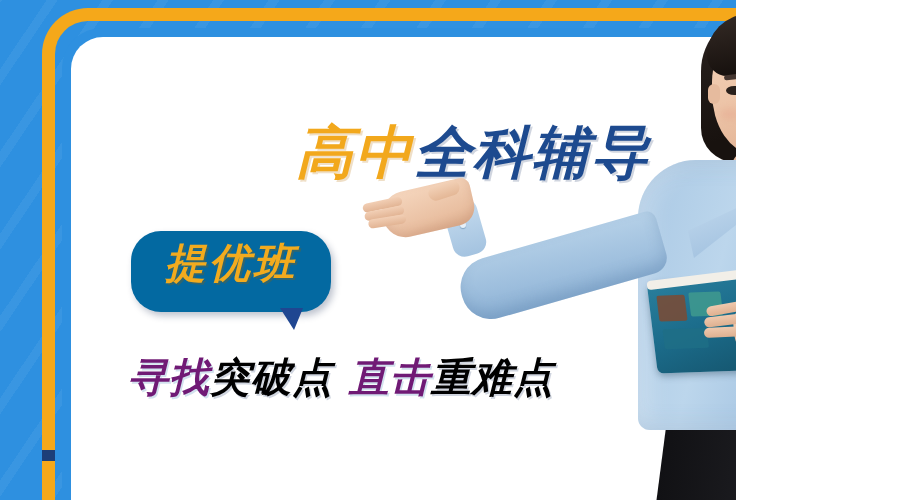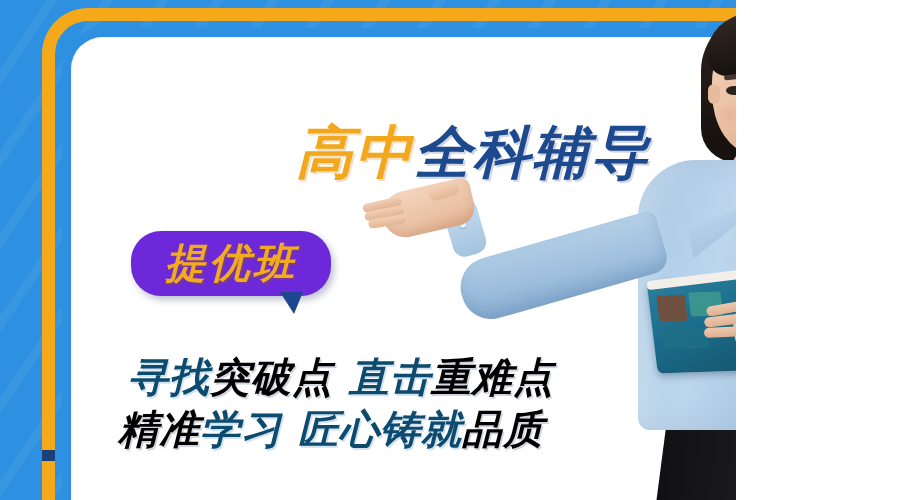--- a/index.html
+++ b/index.html
@@ -106,23 +106,23 @@
   }
 
   
   .badge-wrap {
     position: absolute;
     left: 131px;
     top: 231px;
   }
   .badge {
     position: relative;
-    background: #6d28d9;
+    background: #0369a1;
     border-radius: 30px;
-    padding: 11px 34px 11px 34px;
+    padding: 11px 34px 27px 34px;
     box-shadow: 3px 4px 7px rgba(20,40,80,0.28);
   }
   .badge-text {
     color: #f2ab1e;
     font-size: 41px;
     font-weight: 700;
     font-style: italic;
     letter-spacing: 3px;
     line-height: 1.06;
     white-space: nowrap;
@@ -144,21 +144,21 @@
     position: absolute;
     font-size: 40px;
     font-weight: 700;
     font-style: italic;
     letter-spacing: 1px;
     line-height: 1;
     white-space: nowrap;
   }
   .sub-line.l1 { left: 128px; top: 357px; }
   .sub-line.l2 { left: 118px; top: 409px; }
-  .sub-light { color: #0c4a6e; text-shadow: 1.5px 1.5px 0 rgba(30,110,170,0.20); }
+  .sub-light { color: #701a75; text-shadow: 1.5px 1.5px 0 rgba(30,110,170,0.20); }
   .sub-dark  { color: #000000; text-shadow: 1.5px 1.5px 0 rgba(18,45,95,0.20); }
   .sub-gap   { display: inline-block; width: 16px; }
 
   
   .person {
     position: absolute;
     left: 600px;
     top: 0;
     width: 300px;
     height: 500px;
@@ -511,23 +511,20 @@
 
   <div class="badge-wrap">
     <div class="badge">
       <div class="badge-text">提优班</div>
       <div class="badge-tail"></div>
     </div>
   </div>
 
   <div class="sub-line l1">
     <span class="sub-light">寻找</span><span class="sub-dark">突破点</span><span class="sub-gap"></span><span class="sub-light">直击</span><span class="sub-dark">重难点</span>
-  </div>
-  <div class="sub-line l2">
-    <span class="sub-dark">精准</span><span class="sub-light">学习</span><span class="sub-gap"></span><span class="sub-light">匠心铸就</span><span class="sub-dark">品质</span>
   </div>
 
   <div class="person">
     <div class="skirt"></div>
     <div class="skirt-hem"></div>
 
     <div class="hair-back"></div>
     <div class="neck"></div>
 
     <div class="shirt"></div>

